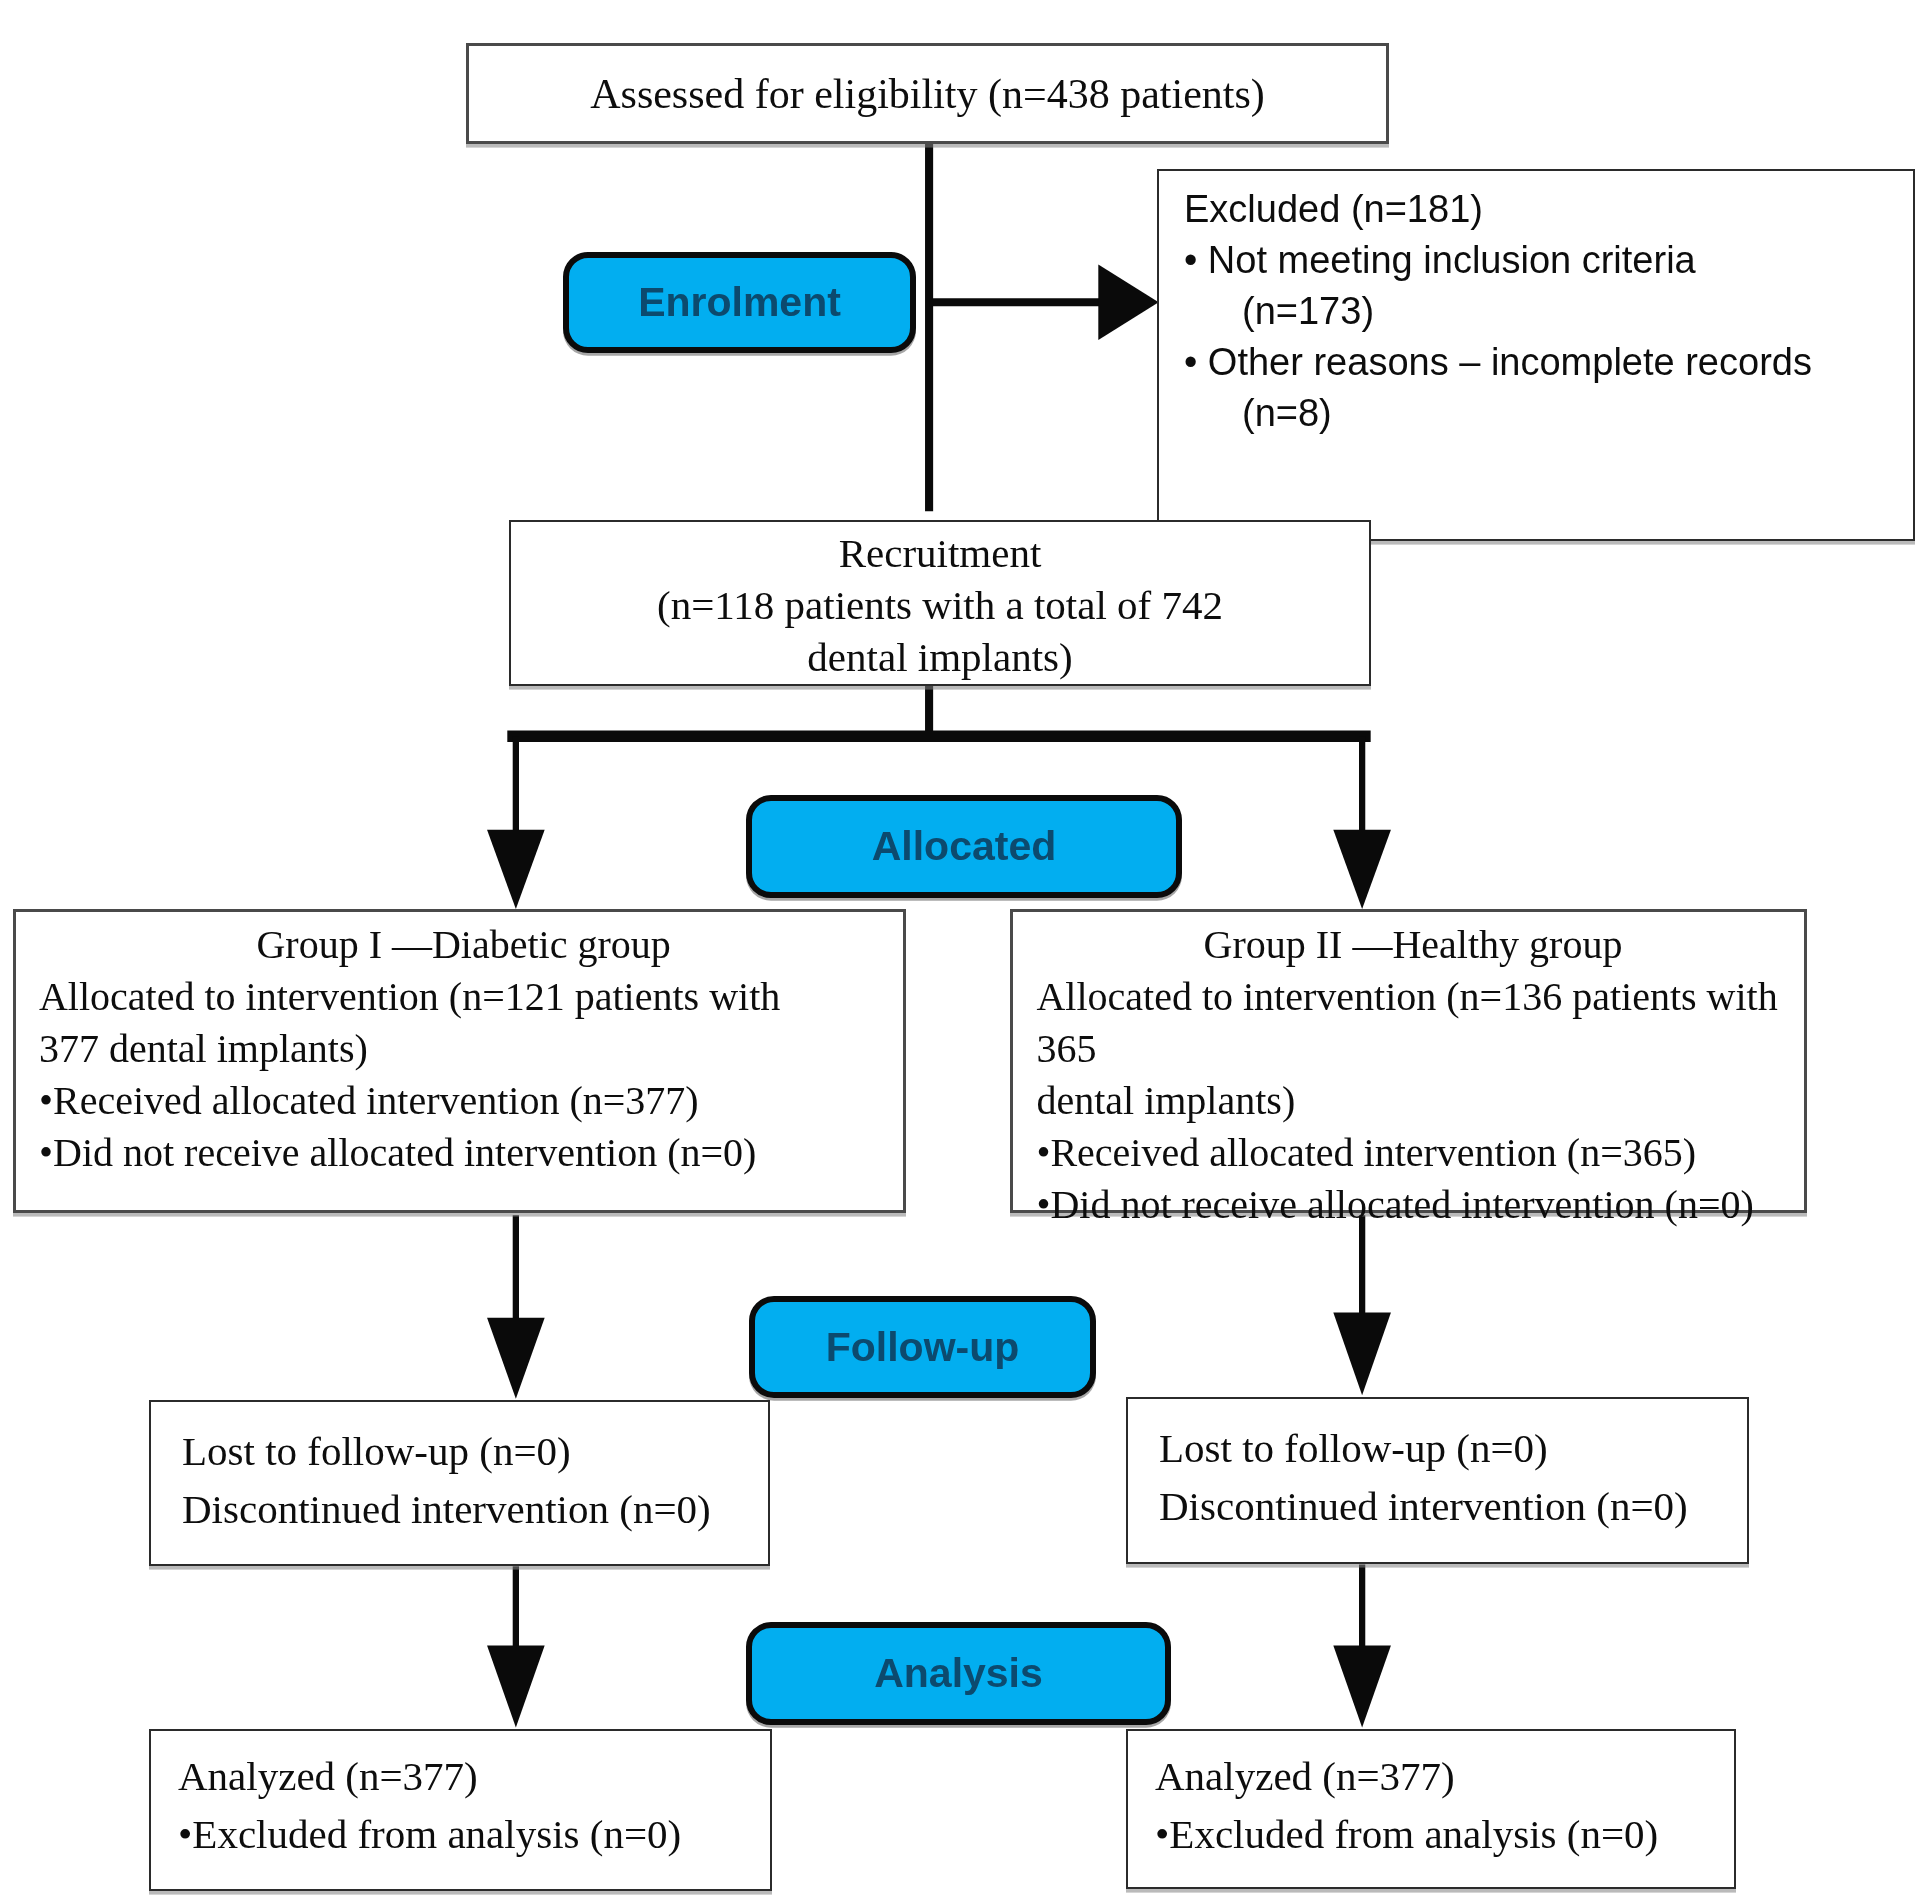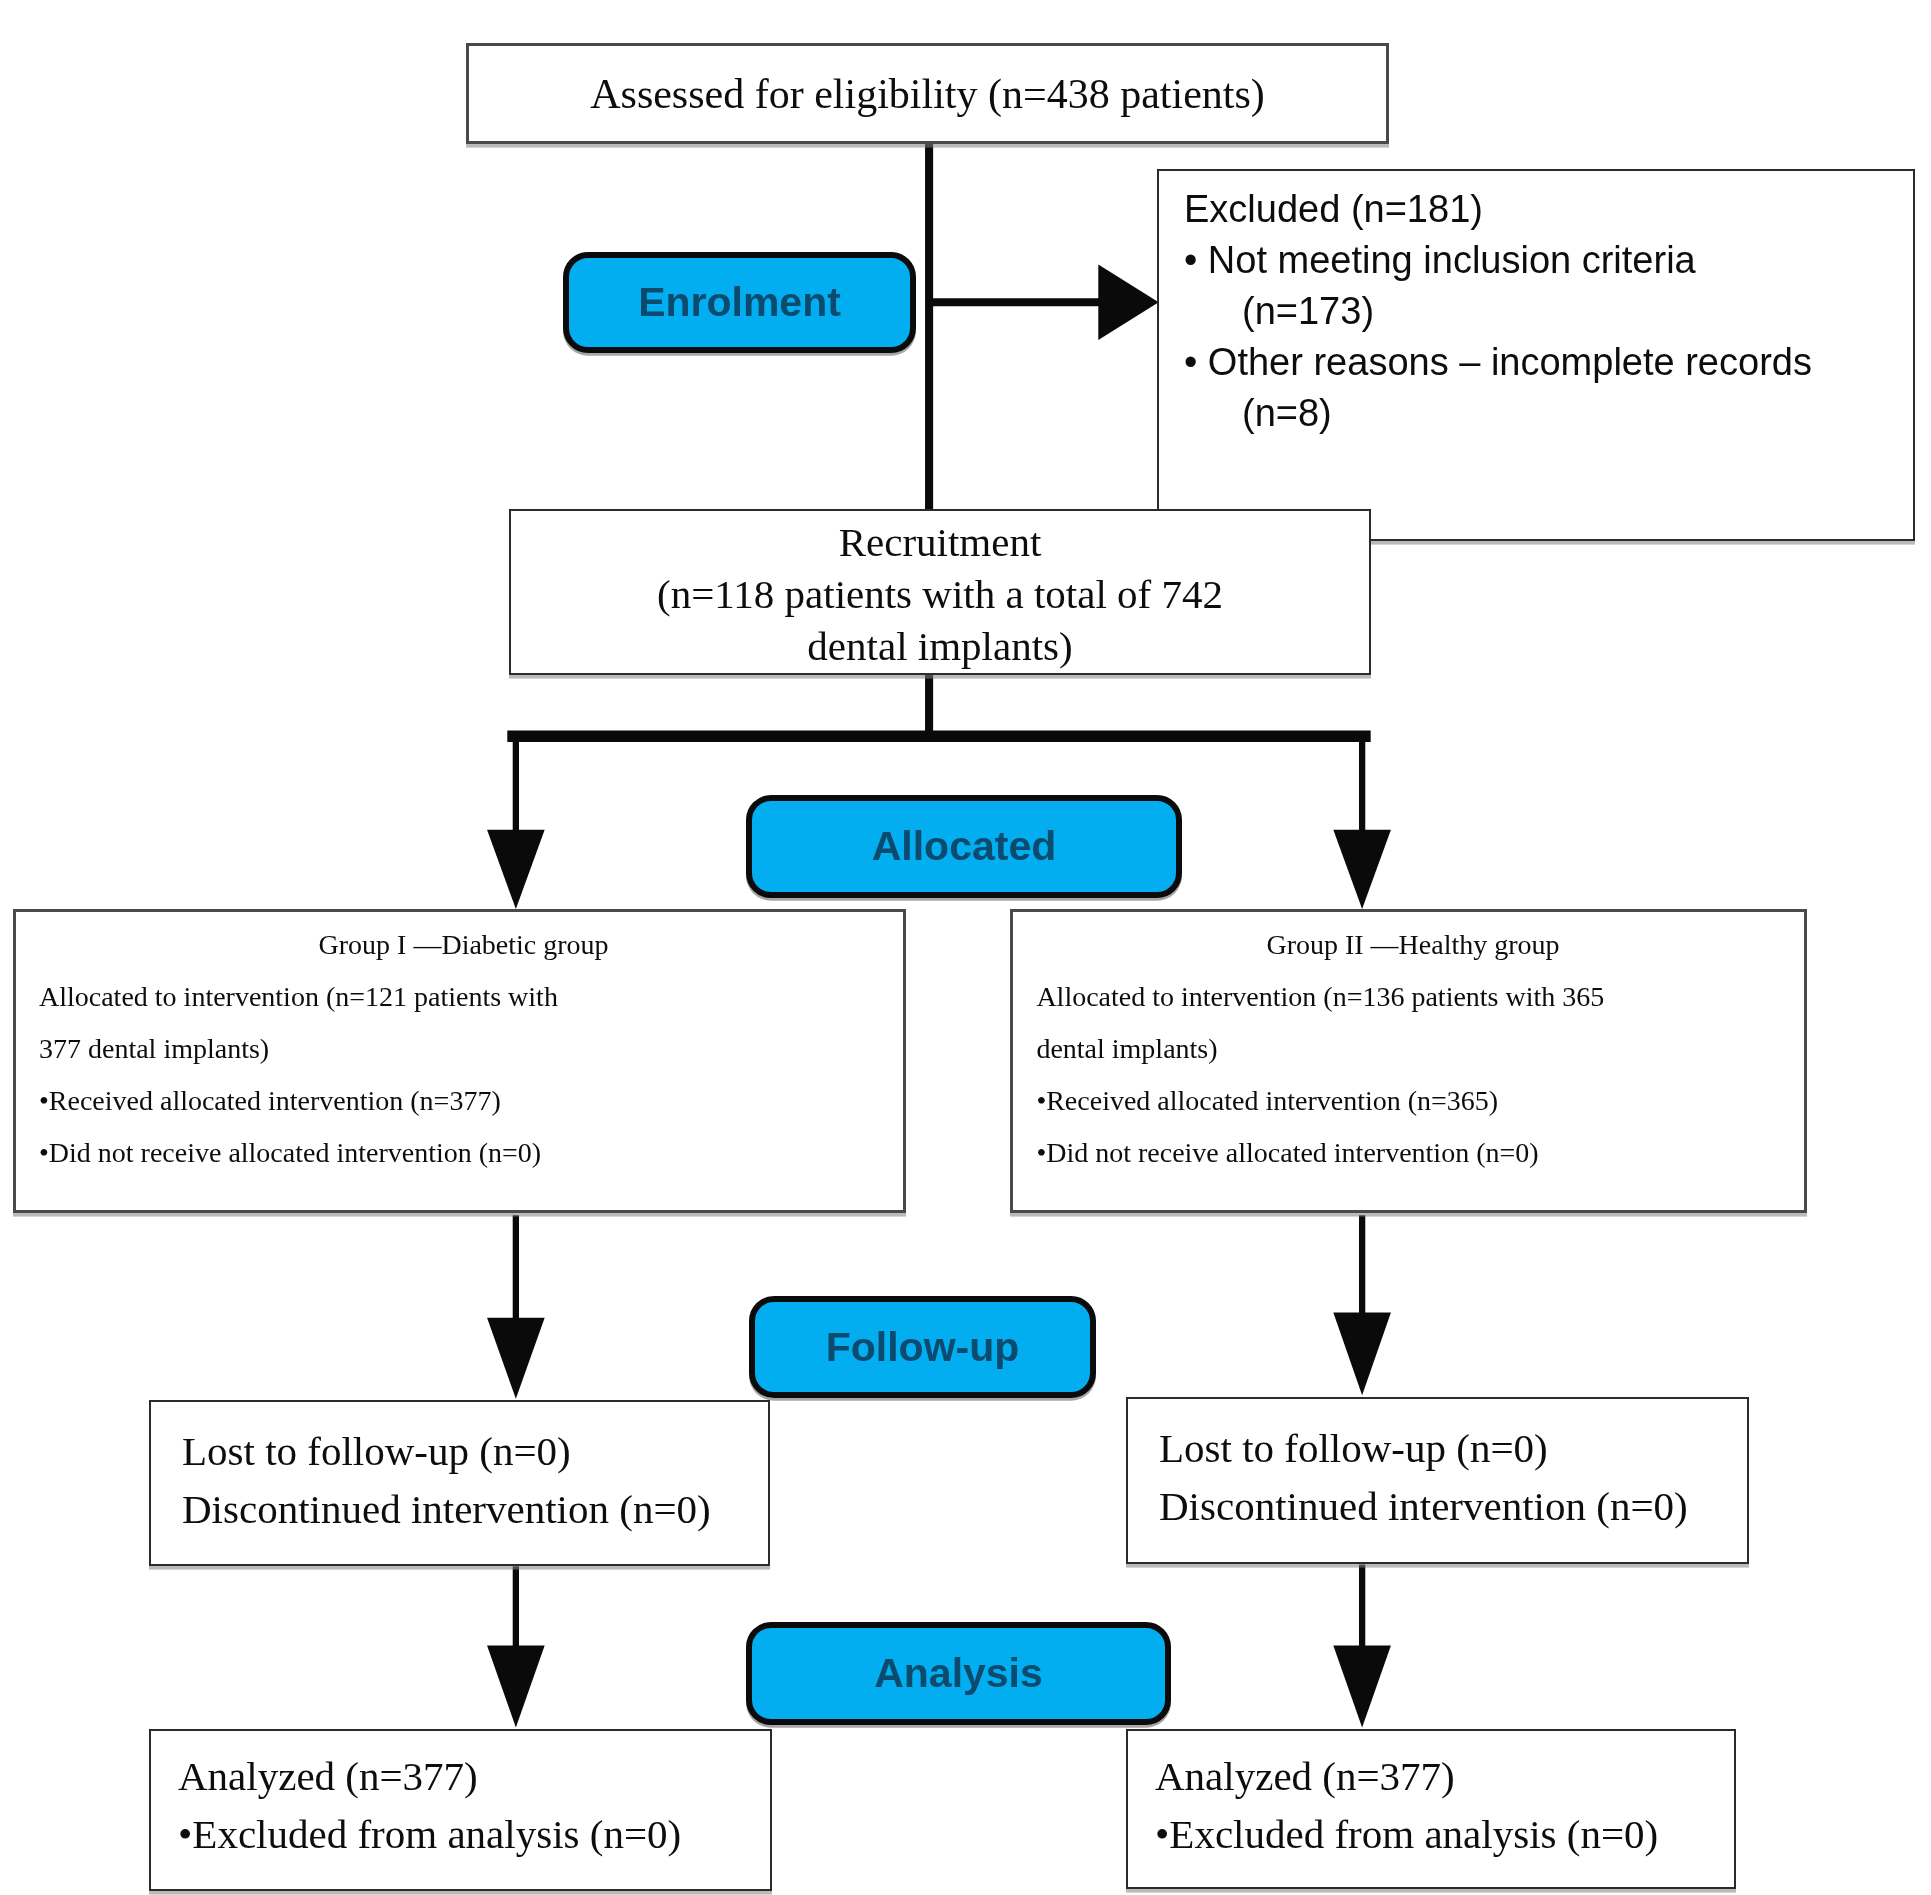--- a/index.html
+++ b/index.html
@@ -44,23 +44,23 @@
   
   .assessed{left:466px;top:27px;width:923px;height:101px;font-size:42px;}
   
   .excluded{
     left:1157px;top:153px;width:758px;height:372px;
     font-size:38px;font-weight:400;line-height:51px;
     padding:12.6px 18px 0 25px;
   }
   .excluded .indent{padding-left:58px;}
   
-  .recruitment{left:509px;top:493px;width:862px;height:166px;font-size:41px;line-height:52px;padding-top:3.6px;}
+  .recruitment{left:509px;top:504px;width:862px;height:166px;font-size:41px;line-height:52px;padding-top:3.6px;}
   
-  .groupbox{font-size:28px;line-height:52px;padding:7.2px 14.4px 0 23.4px;}
+  .groupbox{font-size:40px;line-height:52px;padding:7.2px 14.4px 0 23.4px;}
   .group1{left:12.6px;top:893px;width:893px;height:304px;}
   .group2{left:1010px;top:893px;width:797px;height:304px;}
   .groupbox .head{text-align:center;}
   
   .smallbox{font-size:41px;line-height:58px;}
   .followup1{left:149px;top:1384px;width:621px;height:166px;padding:20px 9px 0 31px;}
   .followup2{left:1126px;top:1381px;width:623px;height:167px;padding:20px 9px 0 31px;}
   .analysis1{left:149px;top:1713px;width:623px;height:162px;padding:16px 9px 0 27px;}
   .analysis2{left:1126px;top:1713px;width:610px;height:160px;padding:16px 9px 0 27px;}
   

